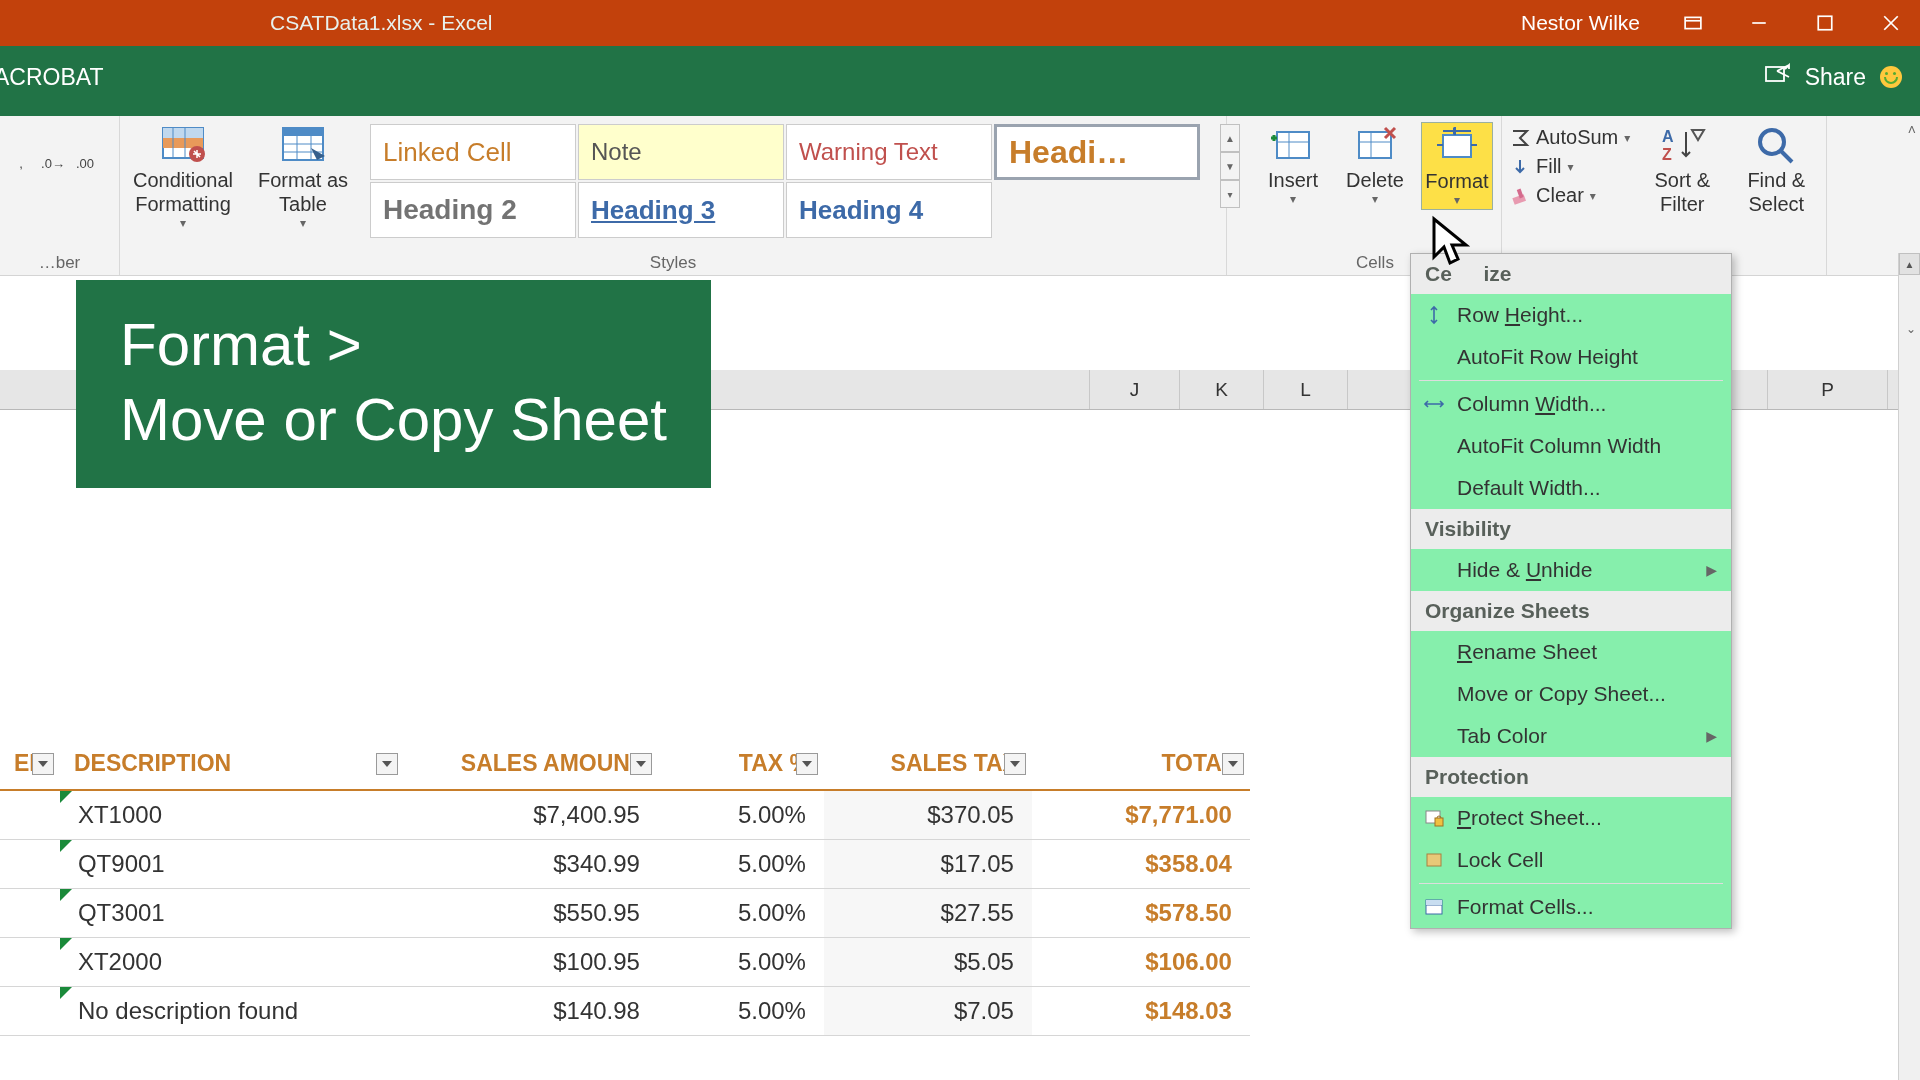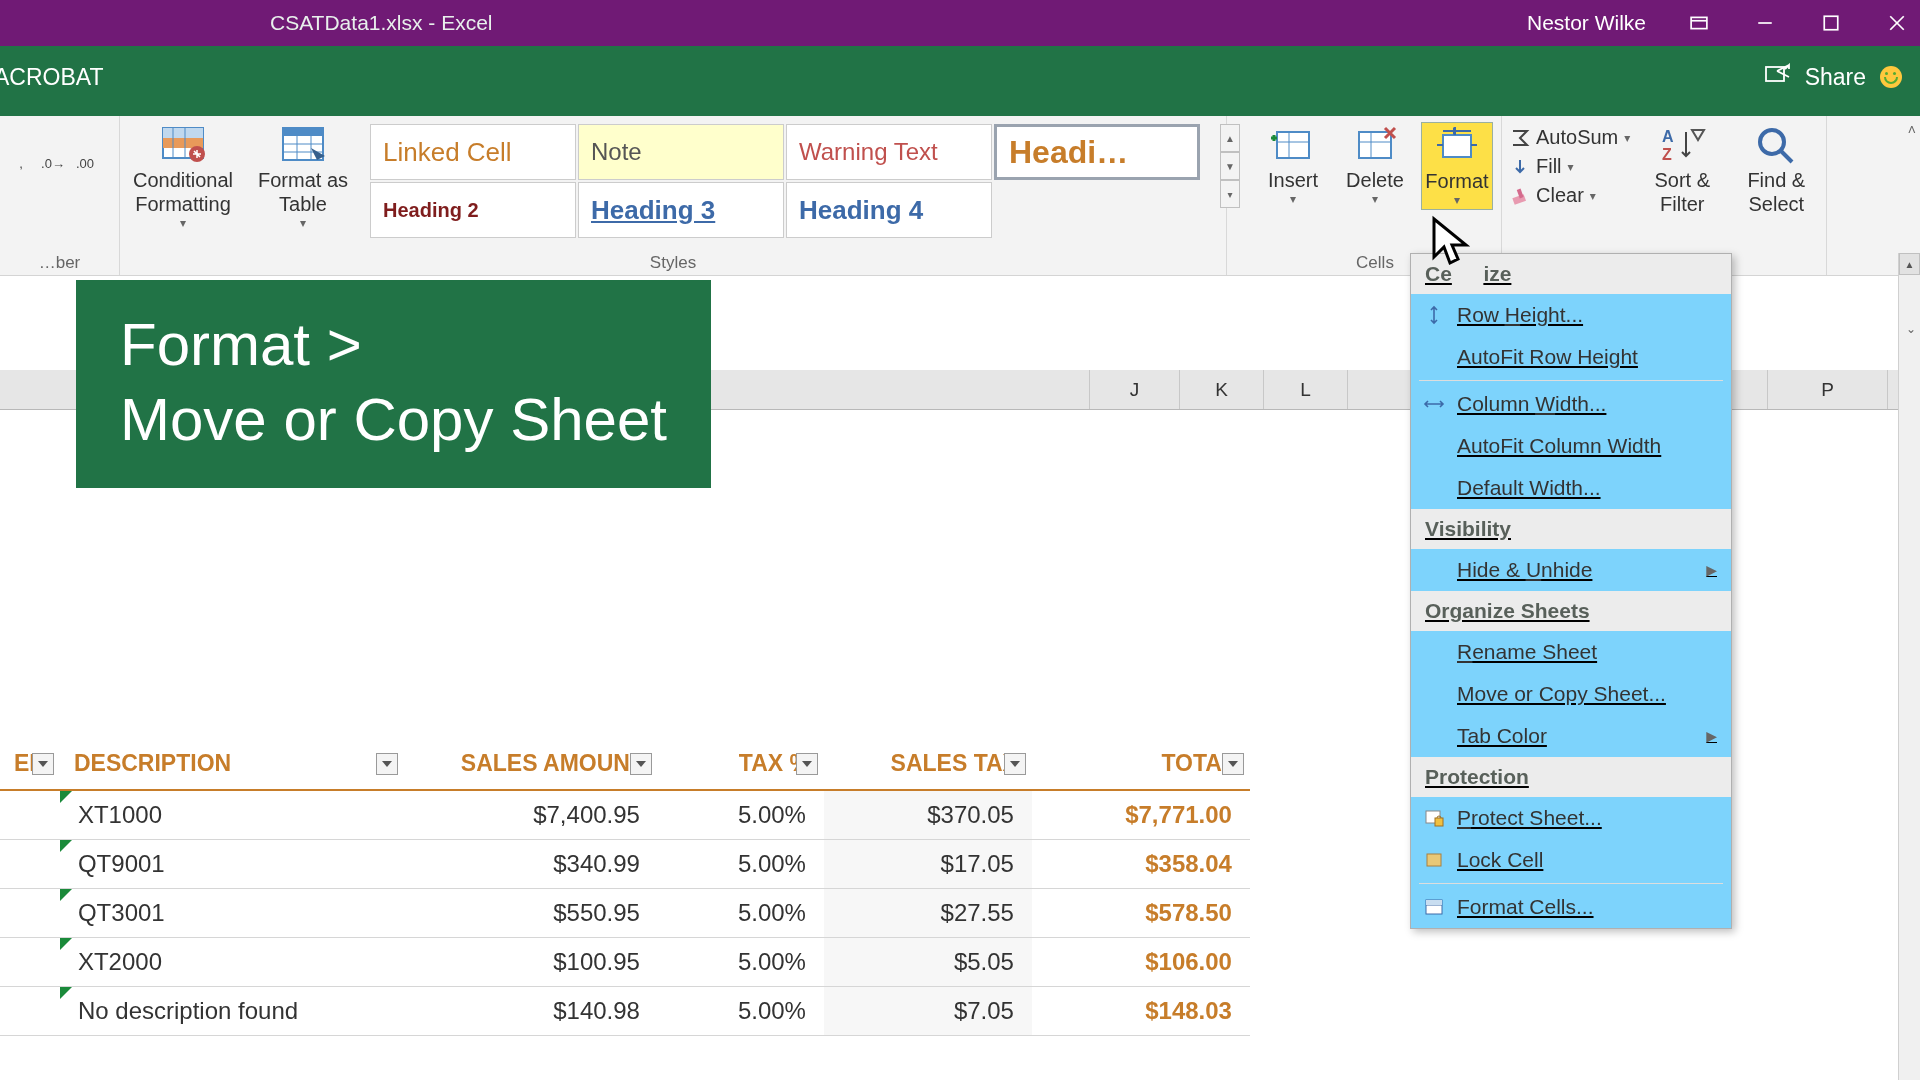--- a/index.html
+++ b/index.html
@@ -1,21 +1,21 @@
 <!DOCTYPE html>
 <html><head>
 <meta charset="utf-8">
 <style>
 * { margin: 0; padding: 0; box-sizing: border-box; font-family: "Segoe UI", Arial, sans-serif; }
 body { background: #fff; width: 1920px; height: 1080px; overflow: hidden; position: relative; }
 
 
-.titlebar { background: #701a75; height: 46px; display: flex; align-items: center; color: #fff; position: relative; padding-left: 12px; }
+.titlebar { background: #c2410c; height: 46px; display: flex; align-items: center; color: #fff; position: relative; padding-left: 12px; }
 .titlebar-title { position: absolute; left: 270px; font-size: 21px; color: #e8f0ec; }
-.titlebar-right { position: absolute; right: 10px; display: flex; align-items: center; gap: 40px; justify-content: center; }
+.titlebar-right { position: absolute; right: 16px; display: flex; align-items: center; gap: 40px; justify-content: center; }
 .titlebar-user { font-size: 21px; }
 .win-ctrl { width: 26px; height: 26px; display: flex; align-items: center; justify-content: center; cursor: pointer; }
 .win-ctrl svg { width: 18px; height: 18px; }
 
 
 .tabrow { background: #217346; height: 70px; display: flex; align-items: center; padding-left: 0; }
 .tab-acrobat { color: #fff; font-size: 23px; padding: 0 20px 8px 0; margin-left: -6px; }
 .search-wrap { display: flex; align-items: center; margin-left: 40px; gap: 10px; padding-bottom: 8px; }
 .search-icon svg { width: 22px; height: 22px; }
 .search-text { color: #cfe2d7; font-size: 23px; font-style: italic; }
@@ -43,21 +43,21 @@
 .caret-down { font-size: 12px; color: #666; }
 
 
 .styles-gallery { display: flex; flex-wrap: wrap; width: 850px; gap: 2px; padding: 2px; position: relative; }
 .style-cell { width: 206px; height: 56px; border: 1px solid #ccc; display: flex; align-items: center; padding-left: 12px; font-size: 26px; background: #fff; }
 .style-linked { color: #c77d2a; }
 .style-note { background: #ffffcc; color: #555; font-size: 24px; }
 .style-output { color: #555; font-size: 24px; font-weight: 600; border: 2px solid #888; background: #f2f2f2; }
 .style-warning { color: #c0504d; font-size: 24px; }
 .style-heading1 { color: #c77d2a; font-size: 32px; font-weight: 600; border: 3px solid #9aa3af; }
-.style-heading2 { color: #7f1d1d; font-size: 20px; font-weight: 600; }
+.style-heading2 { color: #737373; font-size: 28px; font-weight: 600; }
 .style-heading3 { color: #3d6aa8; font-size: 26px; font-weight: 600; text-decoration: underline; }
 .style-heading4 { color: #3d6aa8; font-size: 26px; font-weight: 600; }
 .gallery-scroll { position: absolute; right: -22px; top: 2px; width: 20px; display: flex; flex-direction: column; }
 .gallery-scroll-btn { height: 28px; border: 1px solid #c0c0c0; background: #f3f3f3; display: flex; align-items: center; justify-content: center; font-size: 10px; color: #666; }
 
 
 .cells-group .big-btn { width: 72px; }
 .cells-group .big-btn-label { font-size: 20px; }
 .format-btn { background: #fde047; border: 1px solid #9ab0a0; padding: 2px 4px; }
 
@@ -88,21 +88,21 @@
 .data-table td.total { color: #c77d2a; font-weight: 700; text-align: right; }
 .green-tri { position: absolute; top: 0; left: 0; width: 0; height: 0; border-top: 12px solid #1a8a3a; border-right: 12px solid transparent; }
 .col-er { width: 58px; }
 .col-desc { width: 344px; }
 .col-amt { width: 254px; }
 .col-taxp { width: 166px; }
 .col-tax { width: 208px; }
 .col-total { width: 218px; }
 
 
-.format-menu { position: absolute; left: 1410px; top: 253px; width: 322px; background: #7dd3fc; border: 1px solid #b0b0b0; box-shadow: 3px 3px 8px rgba(0,0,0,.25); z-index: 50; text-decoration: underline; }
+.format-menu { position: absolute; left: 1410px; top: 253px; width: 322px; background: #86efac; border: 1px solid #b0b0b0; box-shadow: 3px 3px 8px rgba(0,0,0,.25); z-index: 50; }
 .menu-header { background: #ececec; padding: 8px 14px; font-size: 21px; font-weight: 600; color: #58605a; }
 .menu-item { padding: 9px 14px 9px 46px; font-size: 21px; color: #333; position: relative; display: flex; align-items: center; justify-content: space-between; }
 .menu-item .mi-icon { position: absolute; left: 12px; width: 22px; height: 20px; }
 .menu-sep { height: 1px; background: #ddd; margin: 2px 8px; }
 .submenu-arrow { font-size: 14px; color: #666; }
 .underline-char { text-decoration: underline; }
 
 
 .cursor { position: absolute; left: 1428px; top: 215px; z-index: 60; }
 .cursor svg { width: 44px; height: 56px; }

